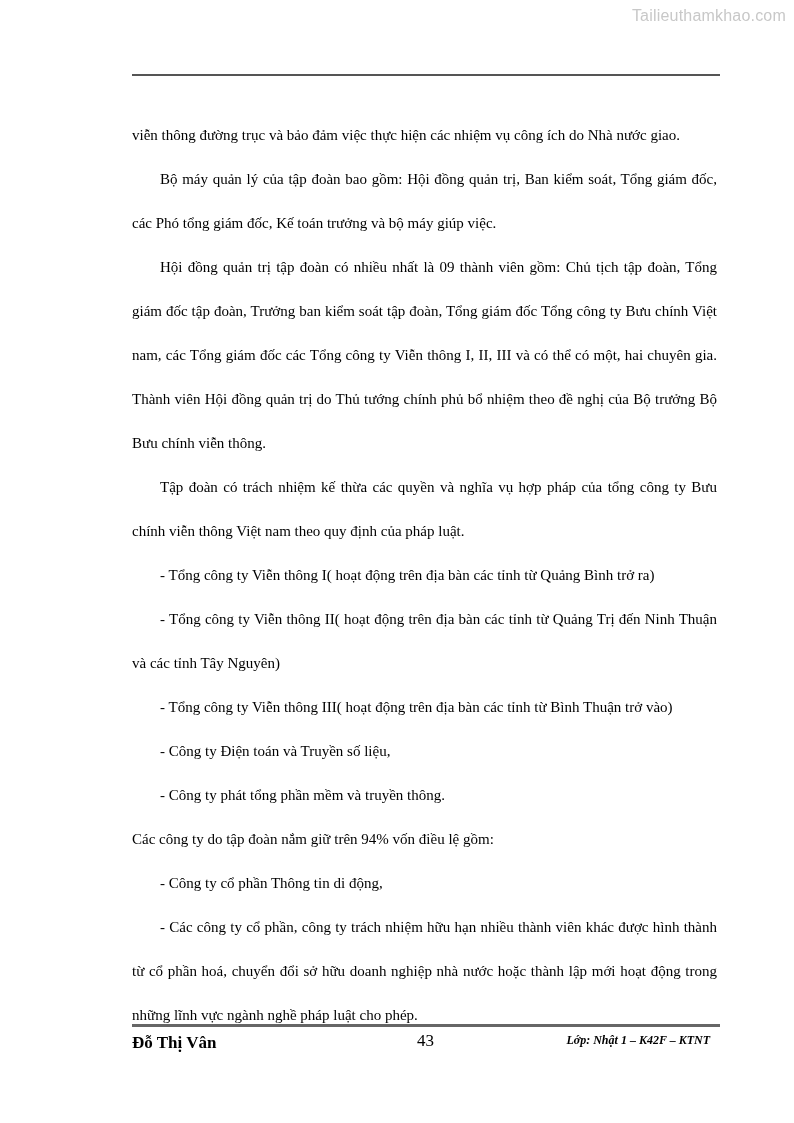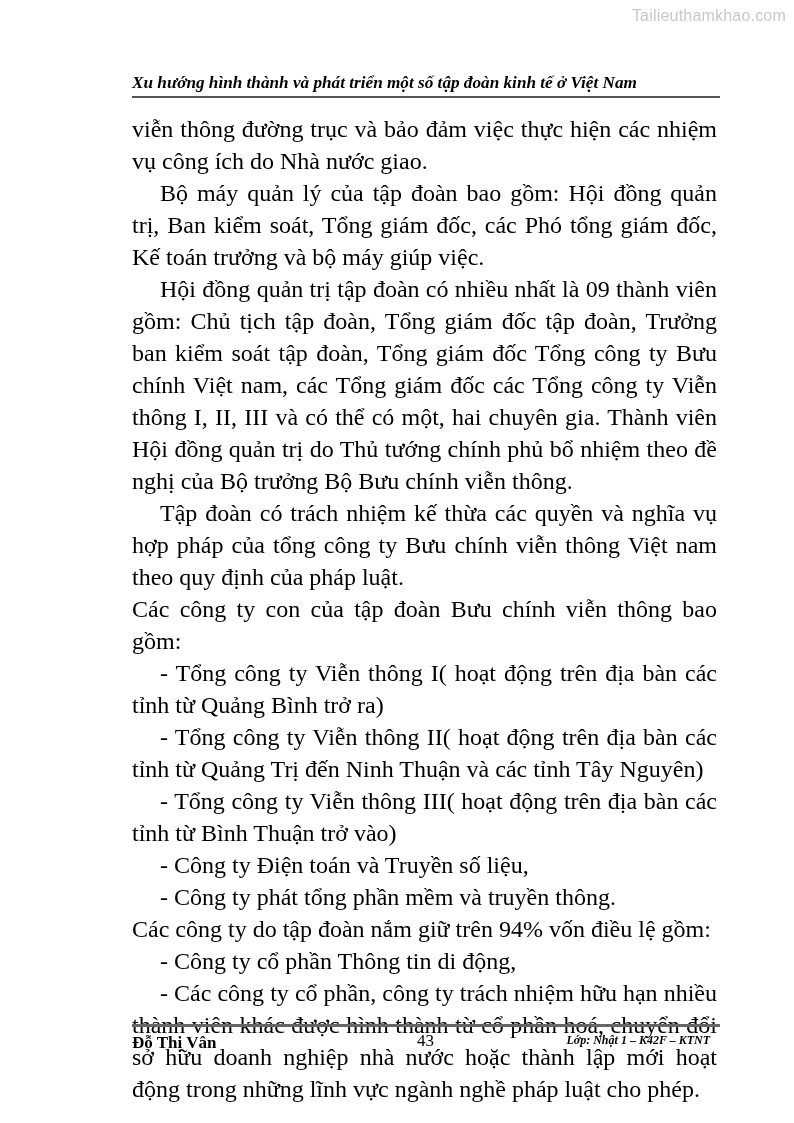--- a/index.html
+++ b/index.html
@@ -3,48 +3,46 @@
 <meta charset="utf-8">
 <style>
   html, body { margin: 0; padding: 0; background: #ffffff; }
   body { width: 794px; height: 1123px; position: relative; overflow: hidden;
          font-family: "Liberation Serif", "DejaVu Serif", serif; color: #000; }
   .watermark { position: absolute; top: 7px; right: 8px; font-family: "Liberation Sans", "DejaVu Sans", sans-serif;
                font-size: 16px; color: #c8c8c8; letter-spacing: 0.2px; }
   .header { position: absolute; left: 132px; top: 72px; width: 588px; }
   .header-title { font-size: 17.2px; font-weight: bold; font-style: italic; white-space: nowrap; line-height: 22px; }
   .header-rule { margin-top: 2px; height: 1.5px; background: #555; }
-  .content { position: absolute; left: 132px; top: 113px; width: 585px; font-size: 24px; line-height: 32px; }
+  .content { position: absolute; left: 132px; top: 113px; width: 585px; font-size: 15px; line-height: 44px; }
   .p { margin: 0; text-align: justify; }
   .indent { text-indent: 28px; }
   .bullet { text-indent: 28px; }
   .noind { text-indent: 0; }
   .footer { position: absolute; left: 132px; top: 1024px; width: 588px; }
   .footer-rule { height: 3px; background: #666; }
   .footer-row { position: relative; height: 26px; margin-top: 4px; }
   .footer-left { position: absolute; left: 0; top: 2px; font-weight: bold; font-size: 17px; }
   .footer-page { position: absolute; left: 285px; top: 0; font-size: 17px; }
   .footer-right { position: absolute; right: 10px; top: 2px; font-weight: bold; font-style: italic; font-size: 12px; }
 </style>
 </head>
 <body>
 
 <div class="watermark">Tailieuthamkhao.com</div>
 
 <div class="header">
-  <div class="header-title">Xu hướng hình thành và phát triển một số tập đoàn kinh tế ở Việt Nam</div>
   <div class="header-rule"></div>
 </div>
 
 <div class="content">
   <p class="p noind">viễn thông đường trục và bảo đảm việc thực hiện các nhiệm vụ công ích do Nhà nước giao.</p>
   <p class="p indent">Bộ máy quản lý của tập đoàn bao gồm: Hội đồng quản trị, Ban kiểm soát, Tổng giám đốc, các Phó tổng giám đốc, Kế toán trưởng và bộ máy giúp việc.</p>
   <p class="p indent">Hội đồng quản trị tập đoàn có nhiều nhất là 09 thành viên gồm: Chủ tịch tập đoàn, Tổng giám đốc tập đoàn, Trưởng ban kiểm soát tập đoàn, Tổng giám đốc Tổng công ty Bưu chính Việt nam, các Tổng giám đốc các Tổng công ty Viễn thông I, II, III và có thể có một, hai chuyên gia. Thành viên Hội đồng quản trị do Thủ tướng chính phủ bổ nhiệm theo đề nghị của Bộ trưởng Bộ Bưu chính viễn thông.</p>
   <p class="p indent">Tập đoàn có trách nhiệm kế thừa các quyền và nghĩa vụ hợp pháp của tổng công ty Bưu chính viễn thông Việt nam theo quy định của pháp luật.</p>
-  <p class="p noind">Các công ty con của tập đoàn Bưu chính viễn thông bao gồm:</p>
   <p class="p bullet">- Tổng công ty Viễn thông I( hoạt động trên địa bàn các tỉnh từ Quảng Bình trở ra)</p>
   <p class="p bullet">- Tổng công ty Viễn thông II( hoạt động trên địa bàn các tỉnh từ Quảng Trị đến Ninh Thuận và các tỉnh Tây Nguyên)</p>
   <p class="p bullet">- Tổng công ty Viễn thông III( hoạt động trên địa bàn các tỉnh từ Bình Thuận trở vào)</p>
   <p class="p bullet">- Công ty Điện toán và Truyền số liệu,</p>
   <p class="p bullet">- Công ty phát tổng phần mềm và truyền thông.</p>
   <p class="p noind">Các công ty do tập đoàn nắm giữ trên 94% vốn điều lệ gồm:</p>
   <p class="p bullet">- Công ty cổ phần Thông tin di động,</p>
   <p class="p bullet">- Các công ty cổ phần, công ty trách nhiệm hữu hạn nhiều thành viên khác được hình thành từ cổ phần hoá, chuyển đổi sở hữu doanh nghiệp nhà nước hoặc thành lập mới hoạt động trong những lĩnh vực ngành nghề pháp luật cho phép.</p>
 </div>
 

